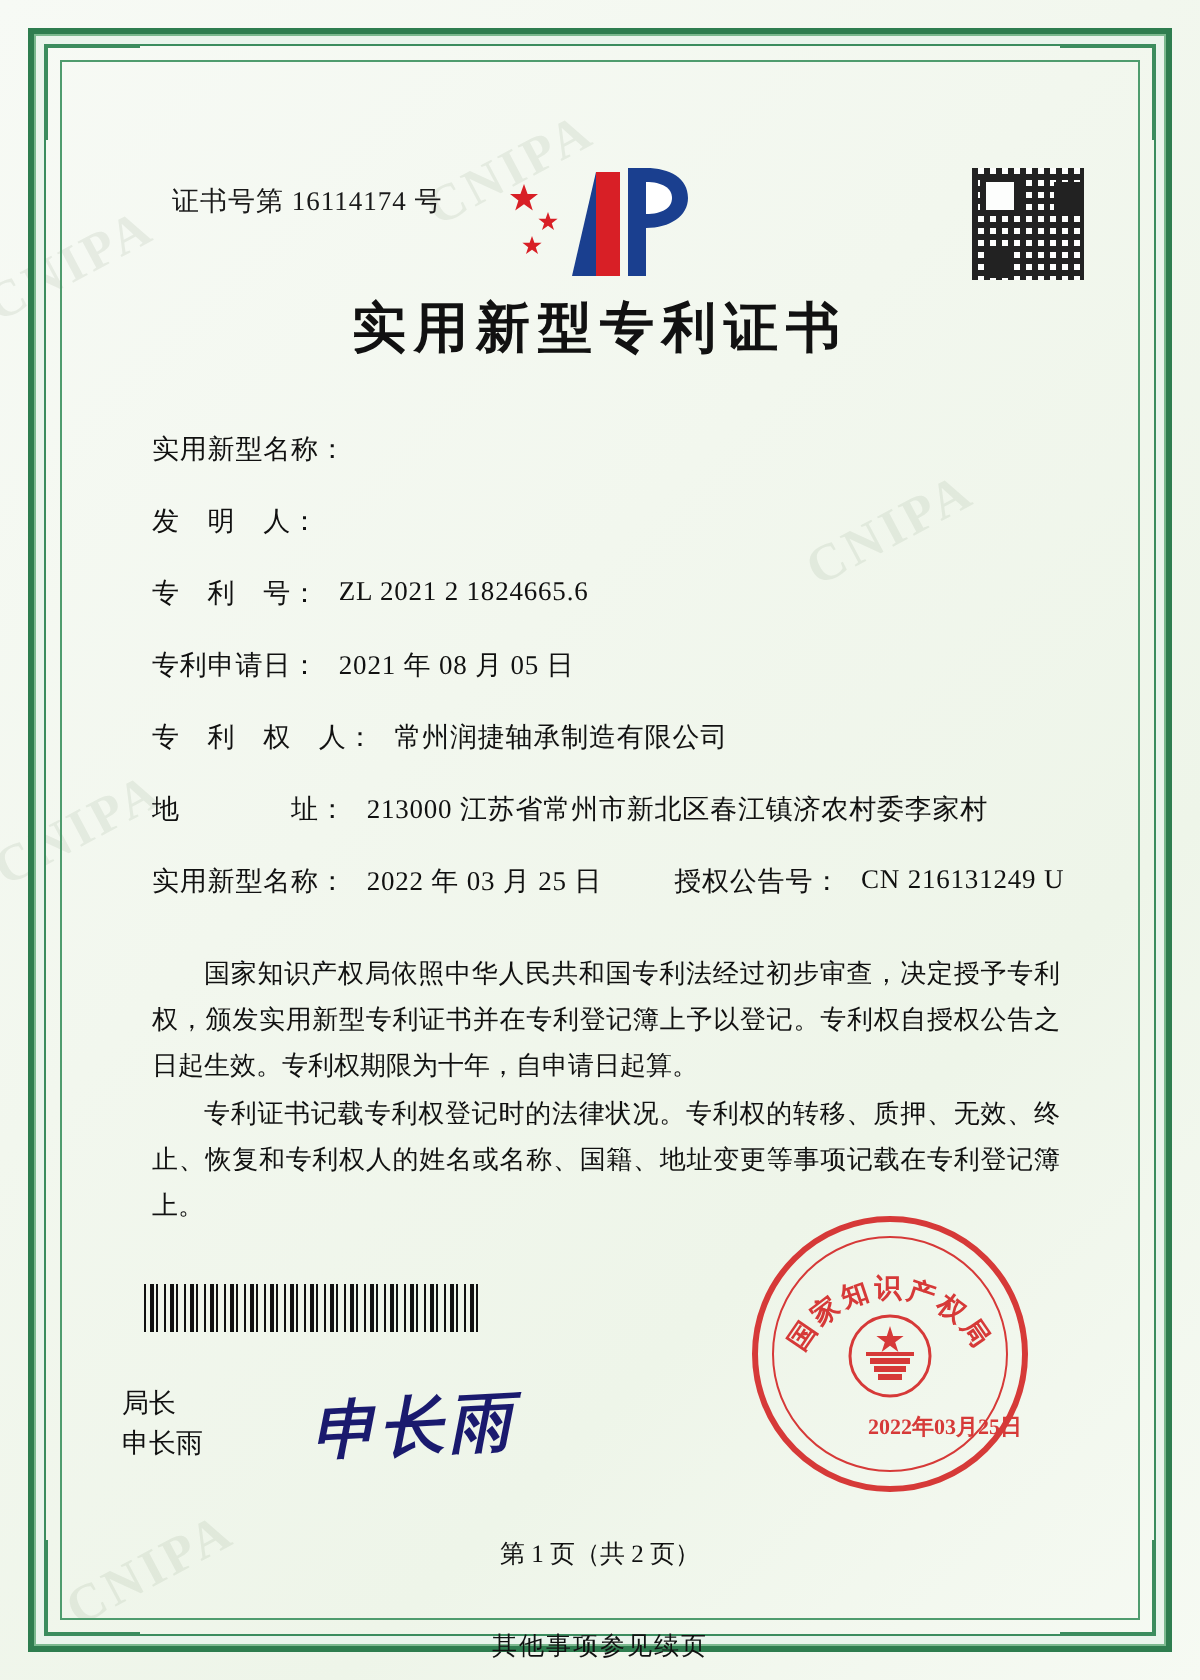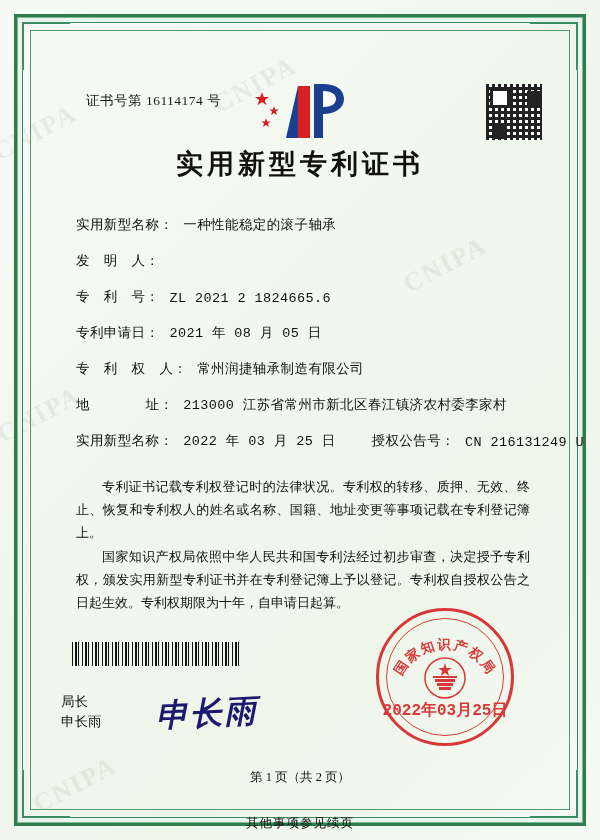--- a/index.html
+++ b/index.html
@@ -115,26 +115,25 @@
     font-family: "DejaVu Serif", "Liberation Serif", serif;
   }
 
   .fields {
     margin-top: 34px;
     padding-left: 30px;
     padding-right: 18px;
   }
   .field-row {
     display: flex;
-    align-items: flex-end;
+    align-items: flex-start;
     margin-bottom: 18px;
     font-size: 13.5px;
     color: #111;
     letter-spacing: 0.4px;
-    font-family: Liberation Mono, monospace;
   }
   .field-label {
     white-space: nowrap;
     margin-right: 10px;
   }
   .field-value {
     flex: 1;
   }
   .field-row.dual .field-value {
     flex: 0 0 auto;
@@ -224,24 +223,24 @@
     top: 44px;
     transform: translateX(-50%);
     width: 46px;
     height: 46px;
   }
   .seal-date {
     position: absolute;
     left: 0;
     right: 0;
     bottom: 22px;
-    text-align: center;
-    font-size: 16px;
+    text-align: right;
+    font-size: 11px;
     color: #d32020;
-    font-family: Liberation Mono, monospace;
+    font-family: Liberation Serif, serif;
     font-weight: bold;
   }
 
   .page-no {
     position: absolute;
     left: 0; right: 0;
     bottom: 8px;
     text-align: center;
     font-size: 12.5px;
     color: #111;
@@ -293,21 +292,20 @@
       </svg>
 
       <div class="qr"></div>
     </div>
 
     <div class="title">实用新型专利证书</div>
 
     <div class="fields">
       <div class="field-row">
         <span class="field-label">实用新型名称：</span>
-        <span class="field-value">一种性能稳定的滚子轴承</span>
       </div>
       <div class="field-row">
         <span class="field-label">发　明　人：</span>
       </div>
       <div class="field-row">
         <span class="field-label">专　利　号：</span>
         <span class="field-value">ZL 2021 2 1824665.6</span>
       </div>
       <div class="field-row">
         <span class="field-label">专利申请日：</span>
@@ -323,22 +321,22 @@
       </div>
       <div class="field-row dual">
         <span class="field-label">实用新型名称：</span>
         <span class="field-value">2022 年 03 月 25 日</span>
         <span class="field-label">授权公告号：</span>
         <span class="field-value">CN 216131249 U</span>
       </div>
     </div>
 
     <div class="paragraphs">
+      <p>国家知识产权局依照中华人民共和国专利法经过初步审查，决定授予专利权，颁发实用新型专利证书并在专利登记簿上予以登记。专利权自授权公告之日起生效。专利权期限为十年，自申请日起算。</p>
       <p>专利证书记载专利权登记时的法律状况。专利权的转移、质押、无效、终止、恢复和专利权人的姓名或名称、国籍、地址变更等事项记载在专利登记簿上。</p>
-      <p>国家知识产权局依照中华人民共和国专利法经过初步审查，决定授予专利权，颁发实用新型专利证书并在专利登记簿上予以登记。专利权自授权公告之日起生效。专利权期限为十年，自申请日起算。</p>
     </div>
 
     <div class="barcode"></div>
 
     <div class="signature-block">
       <div>局长</div>
       <div>申长雨</div>
     </div>
 
     <div class="handwriting">申长雨</div>

